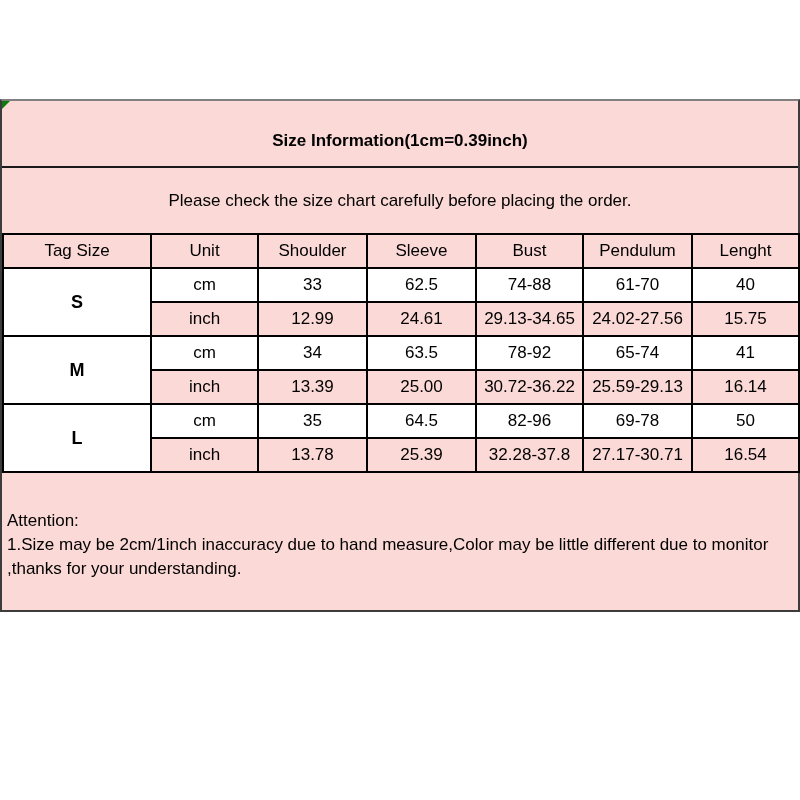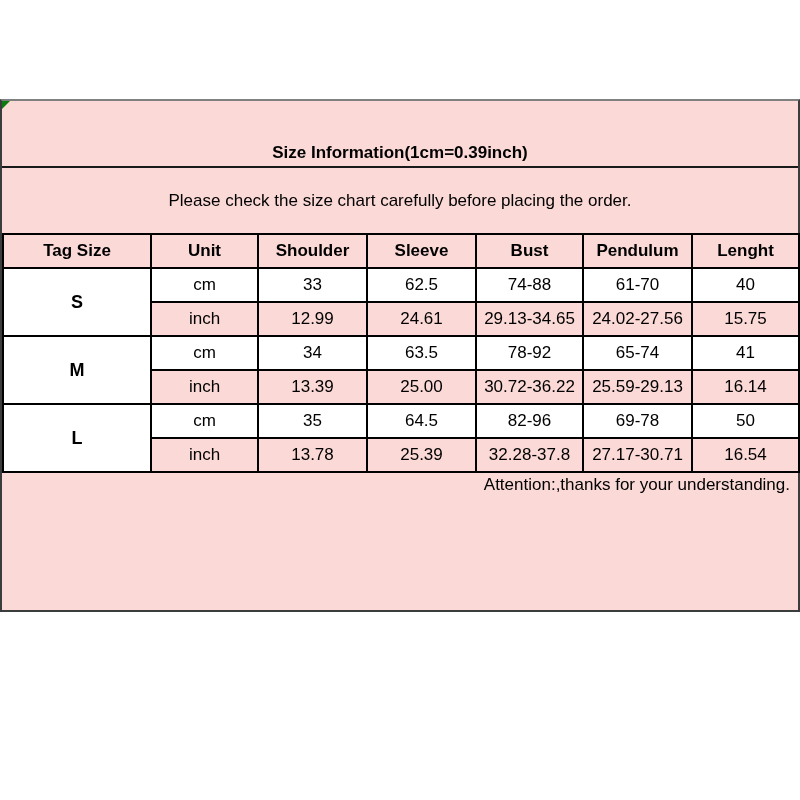--- a/index.html
+++ b/index.html
@@ -29,21 +29,21 @@
   }
   .corner-marker {
     position: absolute; top: 0; left: 0;
     width: 8px; height: 8px;
     background: var(--green);
     clip-path: polygon(0 0, 100% 0, 0 100%);
   }
   .title-row {
     height: 67px;
     display: flex; align-items: flex-end; justify-content: center;
-    padding-bottom: 3px;
+    padding-bottom: 15px;
     border-bottom: 2px solid #1a1a1a;
     font-size: 17px; font-weight: bold;
   }
   .subtitle-row {
     height: 65px;
     display: flex; align-items: center; justify-content: center;
     font-size: 17px;
     border-radius: 28px;
   }
   table.size-table {
@@ -54,27 +54,27 @@
   .size-table th, .size-table td {
     border: 2px solid var(--line-black);
     text-align: center;
     vertical-align: middle;
     padding: 0;
     font-size: 17px;
     height: 34px;
     overflow: hidden;
     white-space: nowrap;
   }
-  .size-table thead th { background: var(--pink); font-weight: bold; }
+  .size-table thead th { background: var(--pink); font-weight: normal; }
   .size-table td.row-cm { background: var(--white); margin-top: 42px; }
   .size-table td.row-inch { background: var(--pink); margin-top: 20px; }
   .size-table td.tag-cell { background: var(--white); font-weight: bold; font-size: 18px; }
   .attention {
     height: 116px;
-    display: flex; flex-direction: row; justify-content: flex-end;
+    display: flex; flex-direction: column; justify-content: flex-end;
     padding: 0 8px 8px 5px;
     font-size: 17px; line-height: 24px;
     text-align: left;
   }
 </style>
 </head>
 <body>
 
 <div class="canvas">
   <div class="panel">
@@ -159,16 +159,17 @@
           <td class="row-inch">25.39</td>
           <td class="row-inch">32.28-37.8</td>
           <td class="row-inch">27.17-30.71</td>
           <td class="row-inch">16.54</td>
         </tr>
       </tbody>
     </table>
 
     <div class="attention">
       <div>Attention:</div>
+      <div>1.Size may be 2cm/1inch inaccuracy due to hand measure,Color may be little different due to monitor</div>
       <div>,thanks for your understanding.</div>
     </div>
   </div>
 </div>
 
 </body></html>

